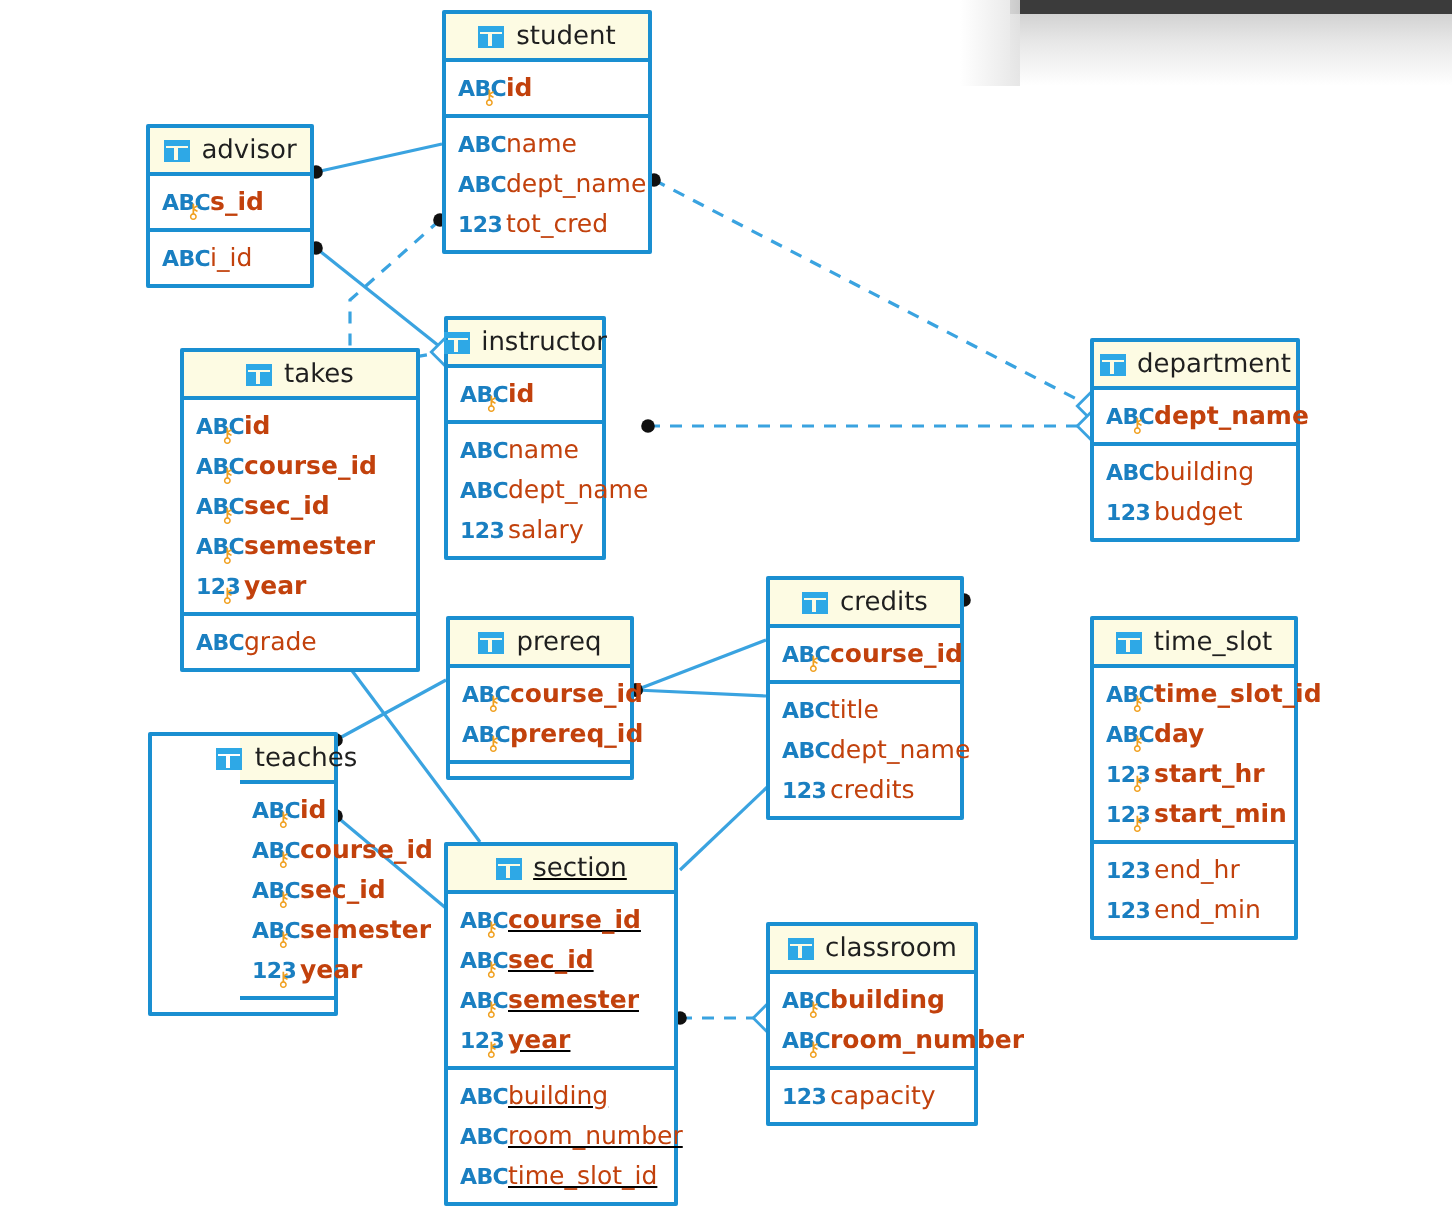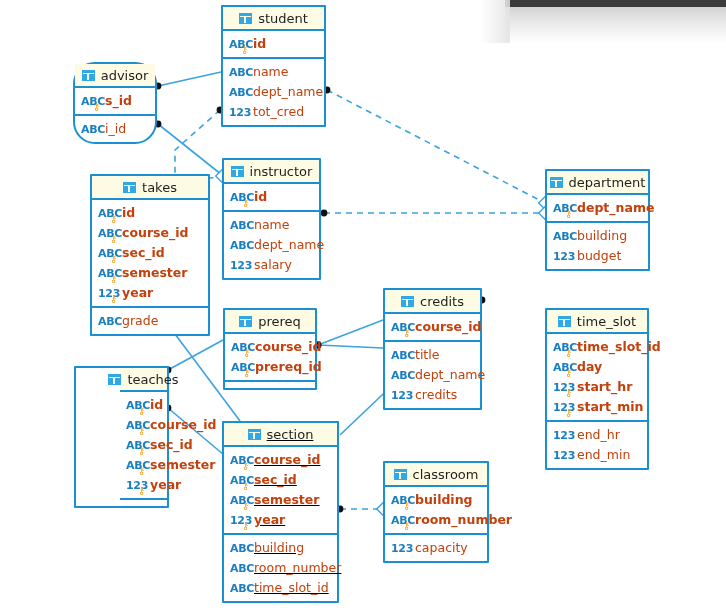--- a/index.html
+++ b/index.html
@@ -233,21 +233,21 @@
             <span class="fname">dept_name</span>
           </div>
           <div class="field">
             <span class="ftype">
               <span class="tlabel">123</span>
             </span>
             <span class="fname">tot_cred</span>
           </div>
         </div>
       </div>
-      <div class="table-box" style="left: 73px; top: 62px; width: 84px; border-radius: 22px;">
+      <div class="table-box" style="left: 73px; top: 62px; width: 84px;">
         <div class="tbl-header">
           <span class="grid-icon">
             <i class="gtop"></i>
             <i class="gl"></i>
             <i class="gr"></i>
             <span class="gborder"></span>
           </span>
           <span class="tbl-title">advisor</span>
         </div>
         <div class="field-group">
@@ -261,21 +261,21 @@
         </div>
         <div class="field-group">
           <div class="field">
             <span class="ftype">
               <span class="tlabel">ABC</span>
             </span>
             <span class="fname">i_id</span>
           </div>
         </div>
       </div>
-      <div class="table-box" style="left: 222px; top: 158px; width: 99px;">
+      <div class="table-box" style="left: 222px; top: 158px; width: 81px;">
         <div class="tbl-header">
           <span class="grid-icon">
             <i class="gtop"></i>
             <i class="gl"></i>
             <i class="gr"></i>
             <span class="gborder"></span>
           </span>
           <span class="tbl-title">instructor</span>
         </div>
         <div class="field-group">

